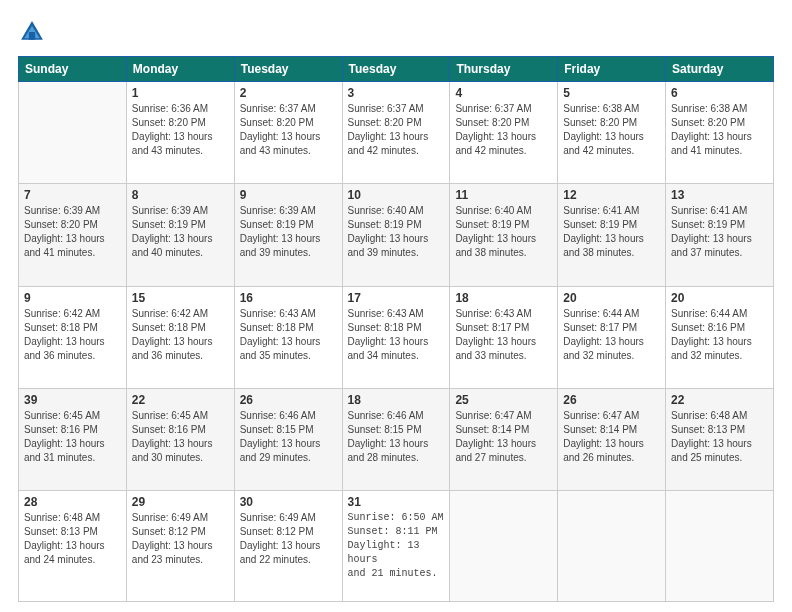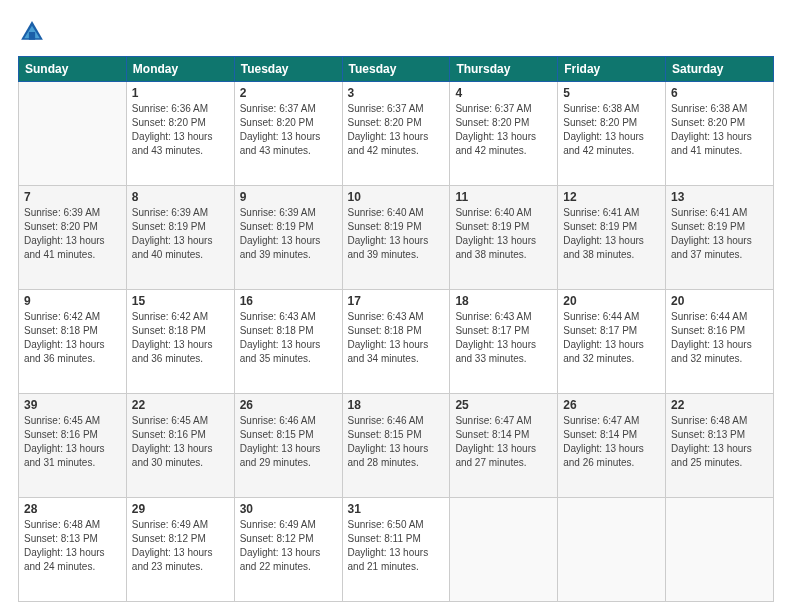--- a/index.html
+++ b/index.html
@@ -346,21 +346,21 @@
           </td>
           <td>
             <span class="day-number">30</span>
             <div class="day-info" style="white-space: pre-line;">Sunrise: 6:49 AM
 Sunset: 8:12 PM
 Daylight: 13 hours
 and 22 minutes.</div>
           </td>
           <td>
             <span class="day-number">31</span>
-            <div class="day-info" style="white-space: pre-line;">Sunrise: 6:50 AM
+            <div class="day-info" style="white-space: pre-line; font-family: Liberation Mono, monospace;">Sunrise: 6:50 AM
 Sunset: 8:11 PM
 Daylight: 13 hours
 and 21 minutes.</div>
           </td>
           <td class="empty"></td>
           <td class="empty"></td>
           <td class="empty"></td>
         </tr>
       </tbody>
   </table>

